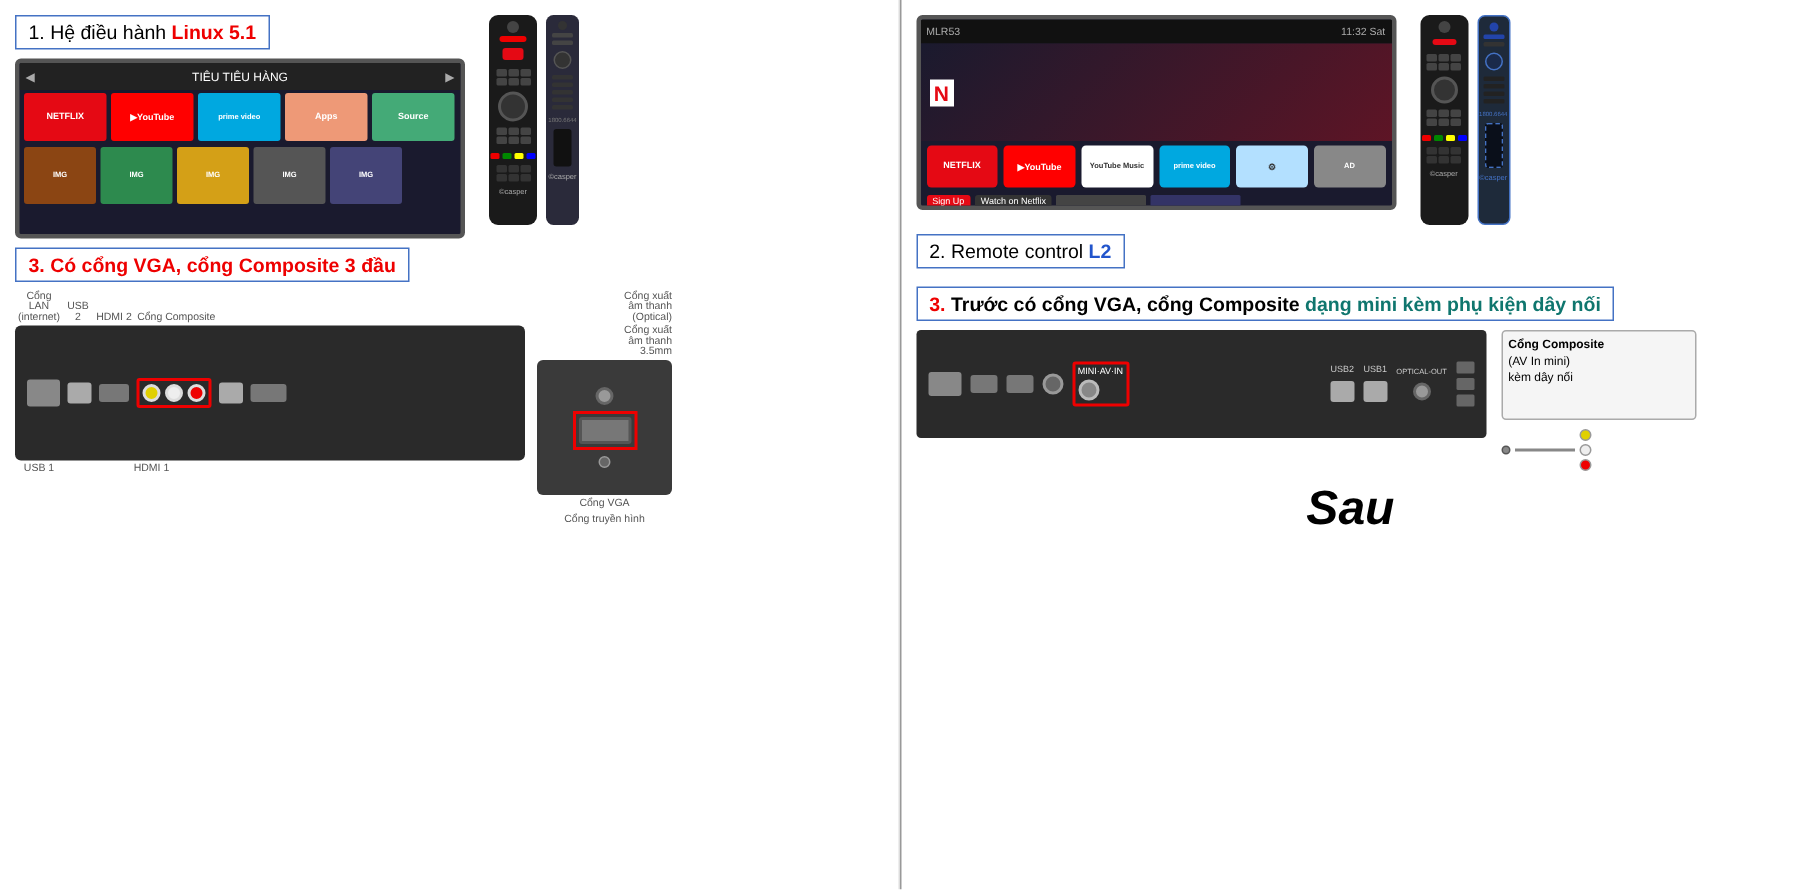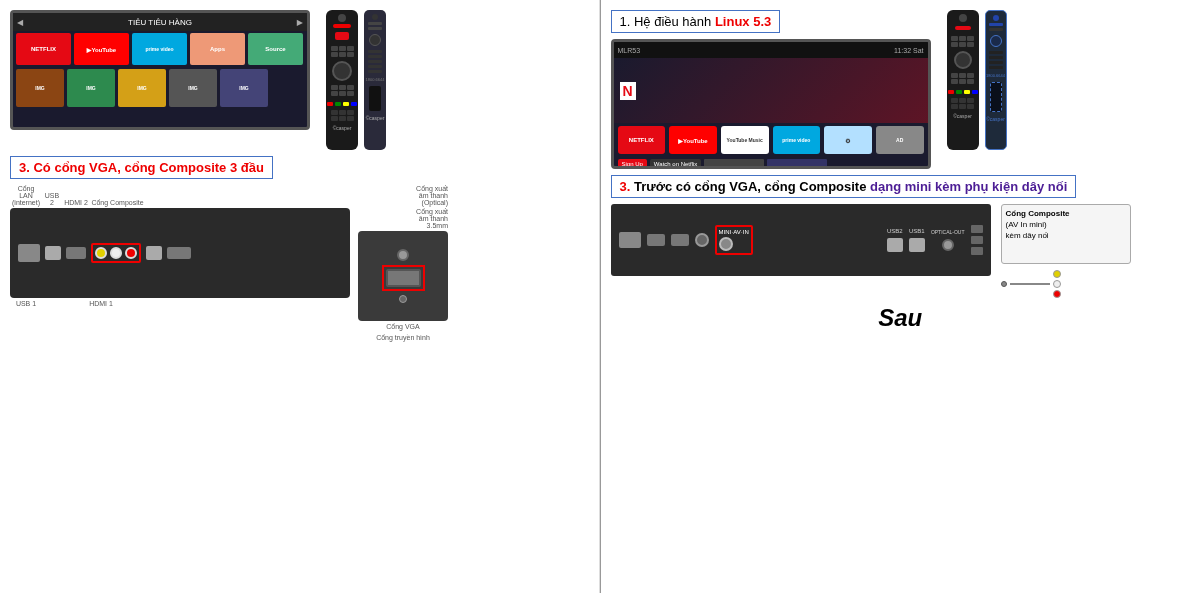--- a/index.html
+++ b/index.html
@@ -144,21 +144,21 @@
     .optical-port {
       width: 12px;
       height: 12px;
       border-radius: 50%;
       background: #999;
       border: 2px solid #666;
     }
 
     
     .bottom-label {
-      font-size: 24px;
+      font-size: 32px;
       font-weight: 900;
       text-align: center;
       margin-top: 6px;
       font-style: italic;
     }
 
     
     .divider {
       width: 1px;
       height: 593px;
@@ -304,20 +304,23 @@
     }
 
   </style>
 </head>
 <body>
 
 <div class="panel left">
 
   <div class="section-row">
     <div>
+      <div class="section-label">
+        <span>1. Hệ điều hành </span><span class="red">Linux 5.1</span>
+      </div>
       
       <div class="tv-screen">
         <div class="ui-bar">
           <span>◀</span>
             <span style="flex:1;text-align:center;font-size:8px;color:#fff;">TIÊU TIÊU HÀNG</span>
             <span>▶</span>
         </div>
         <div class="app-row">
           <div class="thumb netflix">NETFLIX</div>
           <div class="thumb youtube" style="background:#f00;">▶YouTube</div>
@@ -467,23 +470,20 @@
   </div>
 
 </div>
 
 <div class="divider"></div>
 
 <div class="panel right">
 
   <div class="section-row">
     <div>
-      <div class="section-label">
-        <span>1. Hệ điều hành </span><span class="red">Linux 5.3</span>
-      </div>
       
       <div class="netflix-banner">
         <div class="top-bar">
           <span style="font-size:7px;color:#aaa;">MLR53</span>
           <span style="flex:1;"></span>
           <span style="font-size:7px;color:#aaa;">11:32 Sat</span>
         </div>
         <div class="hero">
           <div class="netflix-logo-big">N</div>
         </div>
@@ -550,24 +550,29 @@
         <div style="width:14px;height:3px;background:#222;border-radius:1px;"></div>
         <div style="width:14px;height:3px;background:#222;border-radius:1px;"></div>
         <div style="width:14px;height:3px;background:#222;border-radius:1px;"></div>
         <div style="font-size:4px;color:#4472c4;margin-top:2px;">1800.6644</div>
         <div style="width:12px;height:30px;background:#0a0f1a;border-radius:2px;margin-top:2px;border:1px dashed #4472c4;"></div>
         <div class="casper-logo" style="color:#4472c4;">©casper</div>
       </div>
     </div>
   </div>
 
+  <div style="margin-bottom:6px;">
+    <div class="section-label">
+      <span>2. Remote control </span><span class="blue">L2</span>
+    </div>
+  </div>
 
   <div>
     <div class="section-label" style="margin-bottom:6px;max-width:500px;">
-      <span style="color:#e00;font-weight:bold;">3. </span><span style="color:#000;font-weight:bold;">Trước có cổng VGA, cổng Composite </span><span style="color:#4c1d95;font-weight:bold;">dạng mini kèm phụ kiện dây nối</span>
+      <span style="color:#e00;font-weight:bold;">3. </span><span style="color:#000;font-weight:bold;">Trước có cổng VGA, cổng Composite </span><span style="color:#0f766e;font-weight:bold;">dạng mini kèm phụ kiện dây nối</span>
     </div>
 
     <div style="display:flex;gap:10px;align-items:flex-start;">
 
       <div style="position:relative;">
         <div class="right-ports-img">
 
           <div class="port-item">
             <div style="width:22px;height:16px;background:#888;border-radius:2px;"></div>
           </div>

